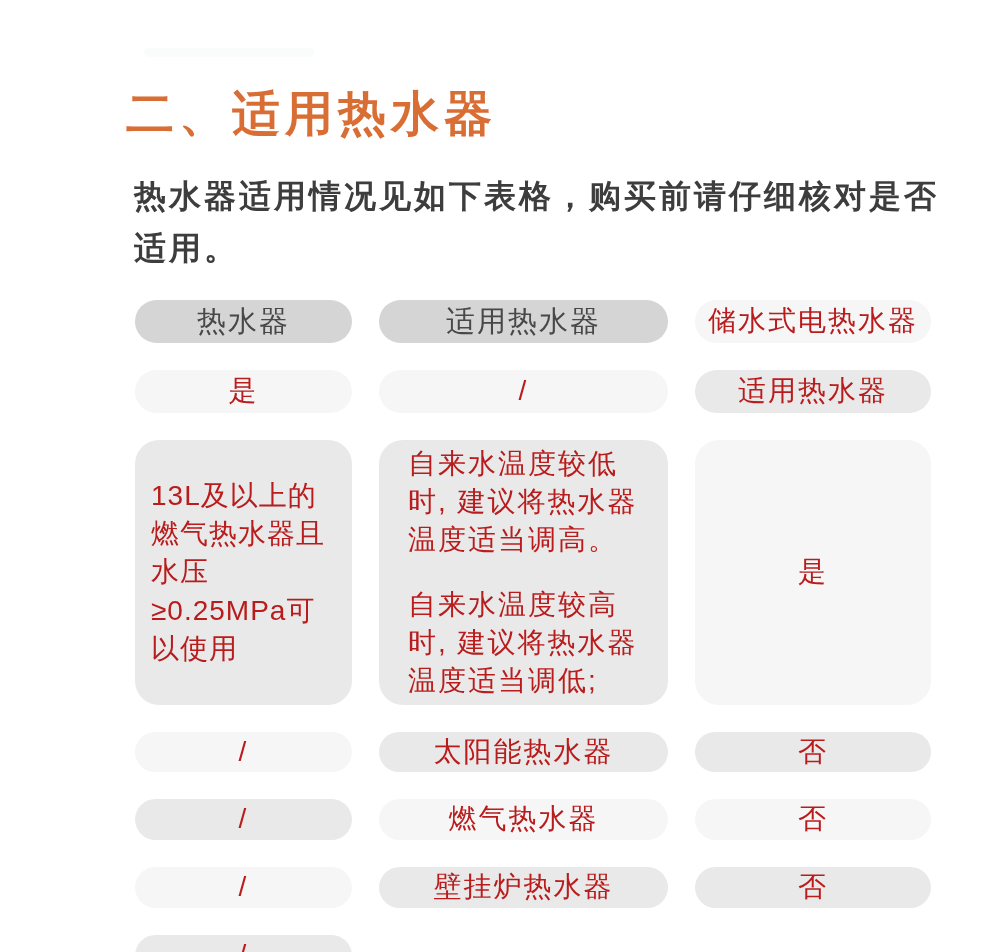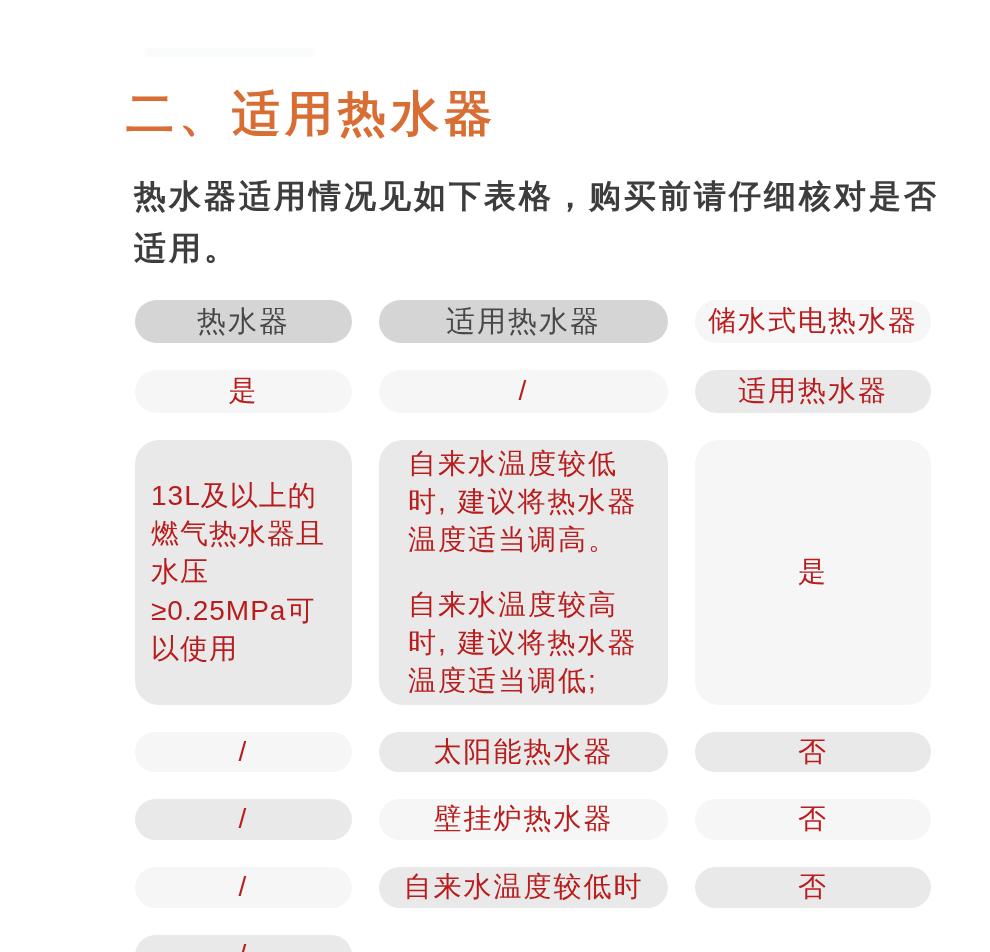--- a/index.html
+++ b/index.html
@@ -117,22 +117,22 @@
       <p>自来水温度较高时, 建议将热水器温度适当调低;</p>
     </div>
 
     <div class="cell light">是</div>
     <div class="cell light">/</div>
 
     <div class="cell dark">太阳能热水器</div>
     <div class="cell dark">否</div>
     <div class="cell dark">/</div>
 
-    <div class="cell light">壁挂炉热水器</div>
+    <div class="cell light">燃气热水器</div>
     <div class="cell light">否</div>
     <div class="cell light">/</div>
 
-    <div class="cell dark">自来水温度较低时</div>
+    <div class="cell dark">壁挂炉热水器</div>
     <div class="cell dark">否</div>
     <div class="cell dark">/</div>
 
   </div>
 </div>
 
 </body></html>

